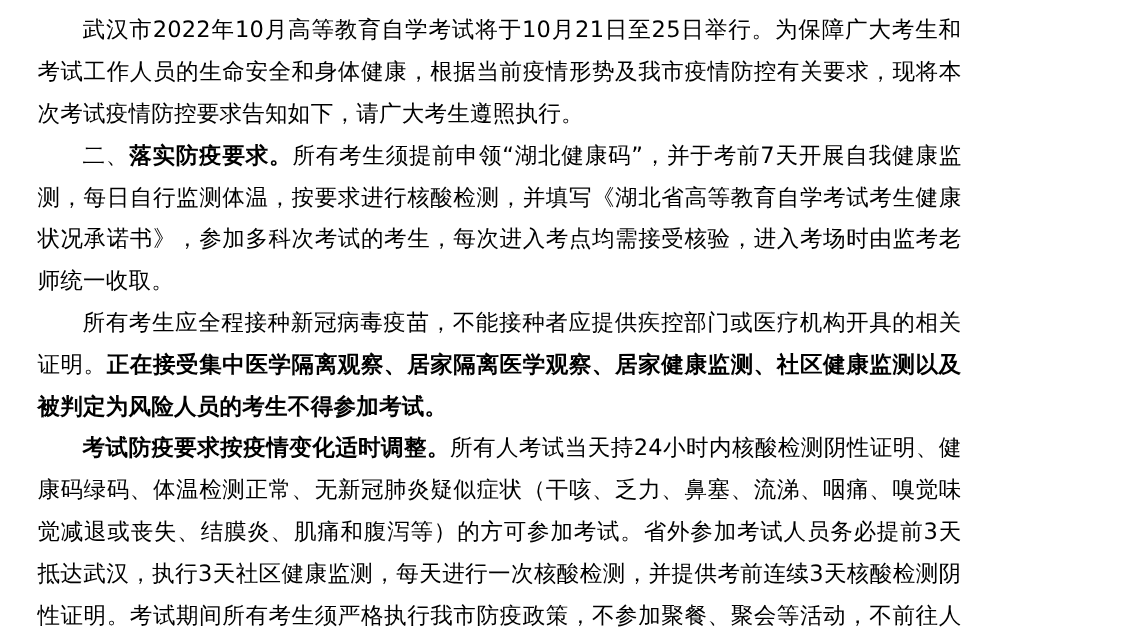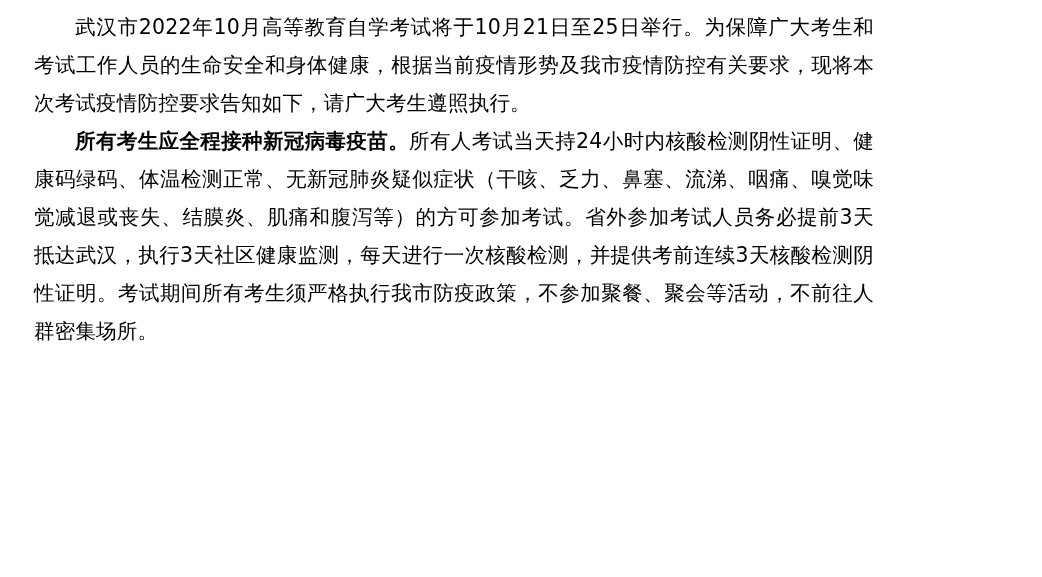--- a/index.html
+++ b/index.html
@@ -35,14 +35,16 @@
   }
   .b {
     font-weight: bold;
   }
 </style>
 </head>
 <body>
 
 <div id="doc">
     <div class="para indent"><span>武汉市2022年10月高等教育自学考试将于10月21日至25日举行。为保障广大考生和考试工作人员的生命安全和身体健康，根据当前疫情形势及我市疫情防控有关要求，现将本次考试疫情防控要求告知如下，请广大考生遵照执行。</span></div>
-    <div class="para indent"><span class="b">所有考生应全程接种新冠病毒疫苗。</span><span>所有人考试当天持24小时内核酸检测阴性证明、健康码绿码、体温检测正常、无新冠肺炎疑似症状（干咳、乏力、鼻塞、流涕、咽痛、嗅觉味觉减退或丧失、结膜炎、肌痛和腹泻等）的方可参加考试。省外参加考试人员务必提前3天抵达武汉，执行3天社区健康监测，每天进行一次核酸检测，并提供考前连续3天核酸检测阴性证明。考试期间所有考生须严格执行我市防疫政策，不参加聚餐、聚会等活动，不前往人群密集场所。</span></div>
+    <div class="para indent"><span>二、</span><span class="b">落实防疫要求。</span><span>所有考生须提前申领“湖北健康码”，并于考前7天开展自我健康监测，每日自行监测体温，按要求进行核酸检测，并填写《湖北省高等教育自学考试考生健康状况承诺书》，参加多科次考试的考生，每次进入考点均需接受核验，进入考场时由监考老师统一收取。</span></div>
+    <div class="para indent"><span>所有考生应全程接种新冠病毒疫苗，不能接种者应提供疾控部门或医疗机构开具的相关证明。</span><span class="b">正在接受集中医学隔离观察、居家隔离医学观察、居家健康监测、社区健康监测以及被判定为风险人员的考生不得参加考试。</span></div>
+    <div class="para indent"><span class="b">考试防疫要求按疫情变化适时调整。</span><span>所有人考试当天持24小时内核酸检测阴性证明、健康码绿码、体温检测正常、无新冠肺炎疑似症状（干咳、乏力、鼻塞、流涕、咽痛、嗅觉味觉减退或丧失、结膜炎、肌痛和腹泻等）的方可参加考试。省外参加考试人员务必提前3天抵达武汉，执行3天社区健康监测，每天进行一次核酸检测，并提供考前连续3天核酸检测阴性证明。考试期间所有考生须严格执行我市防疫政策，不参加聚餐、聚会等活动，不前往人群密集场所。</span></div>
   </div>
 
 </body></html>

